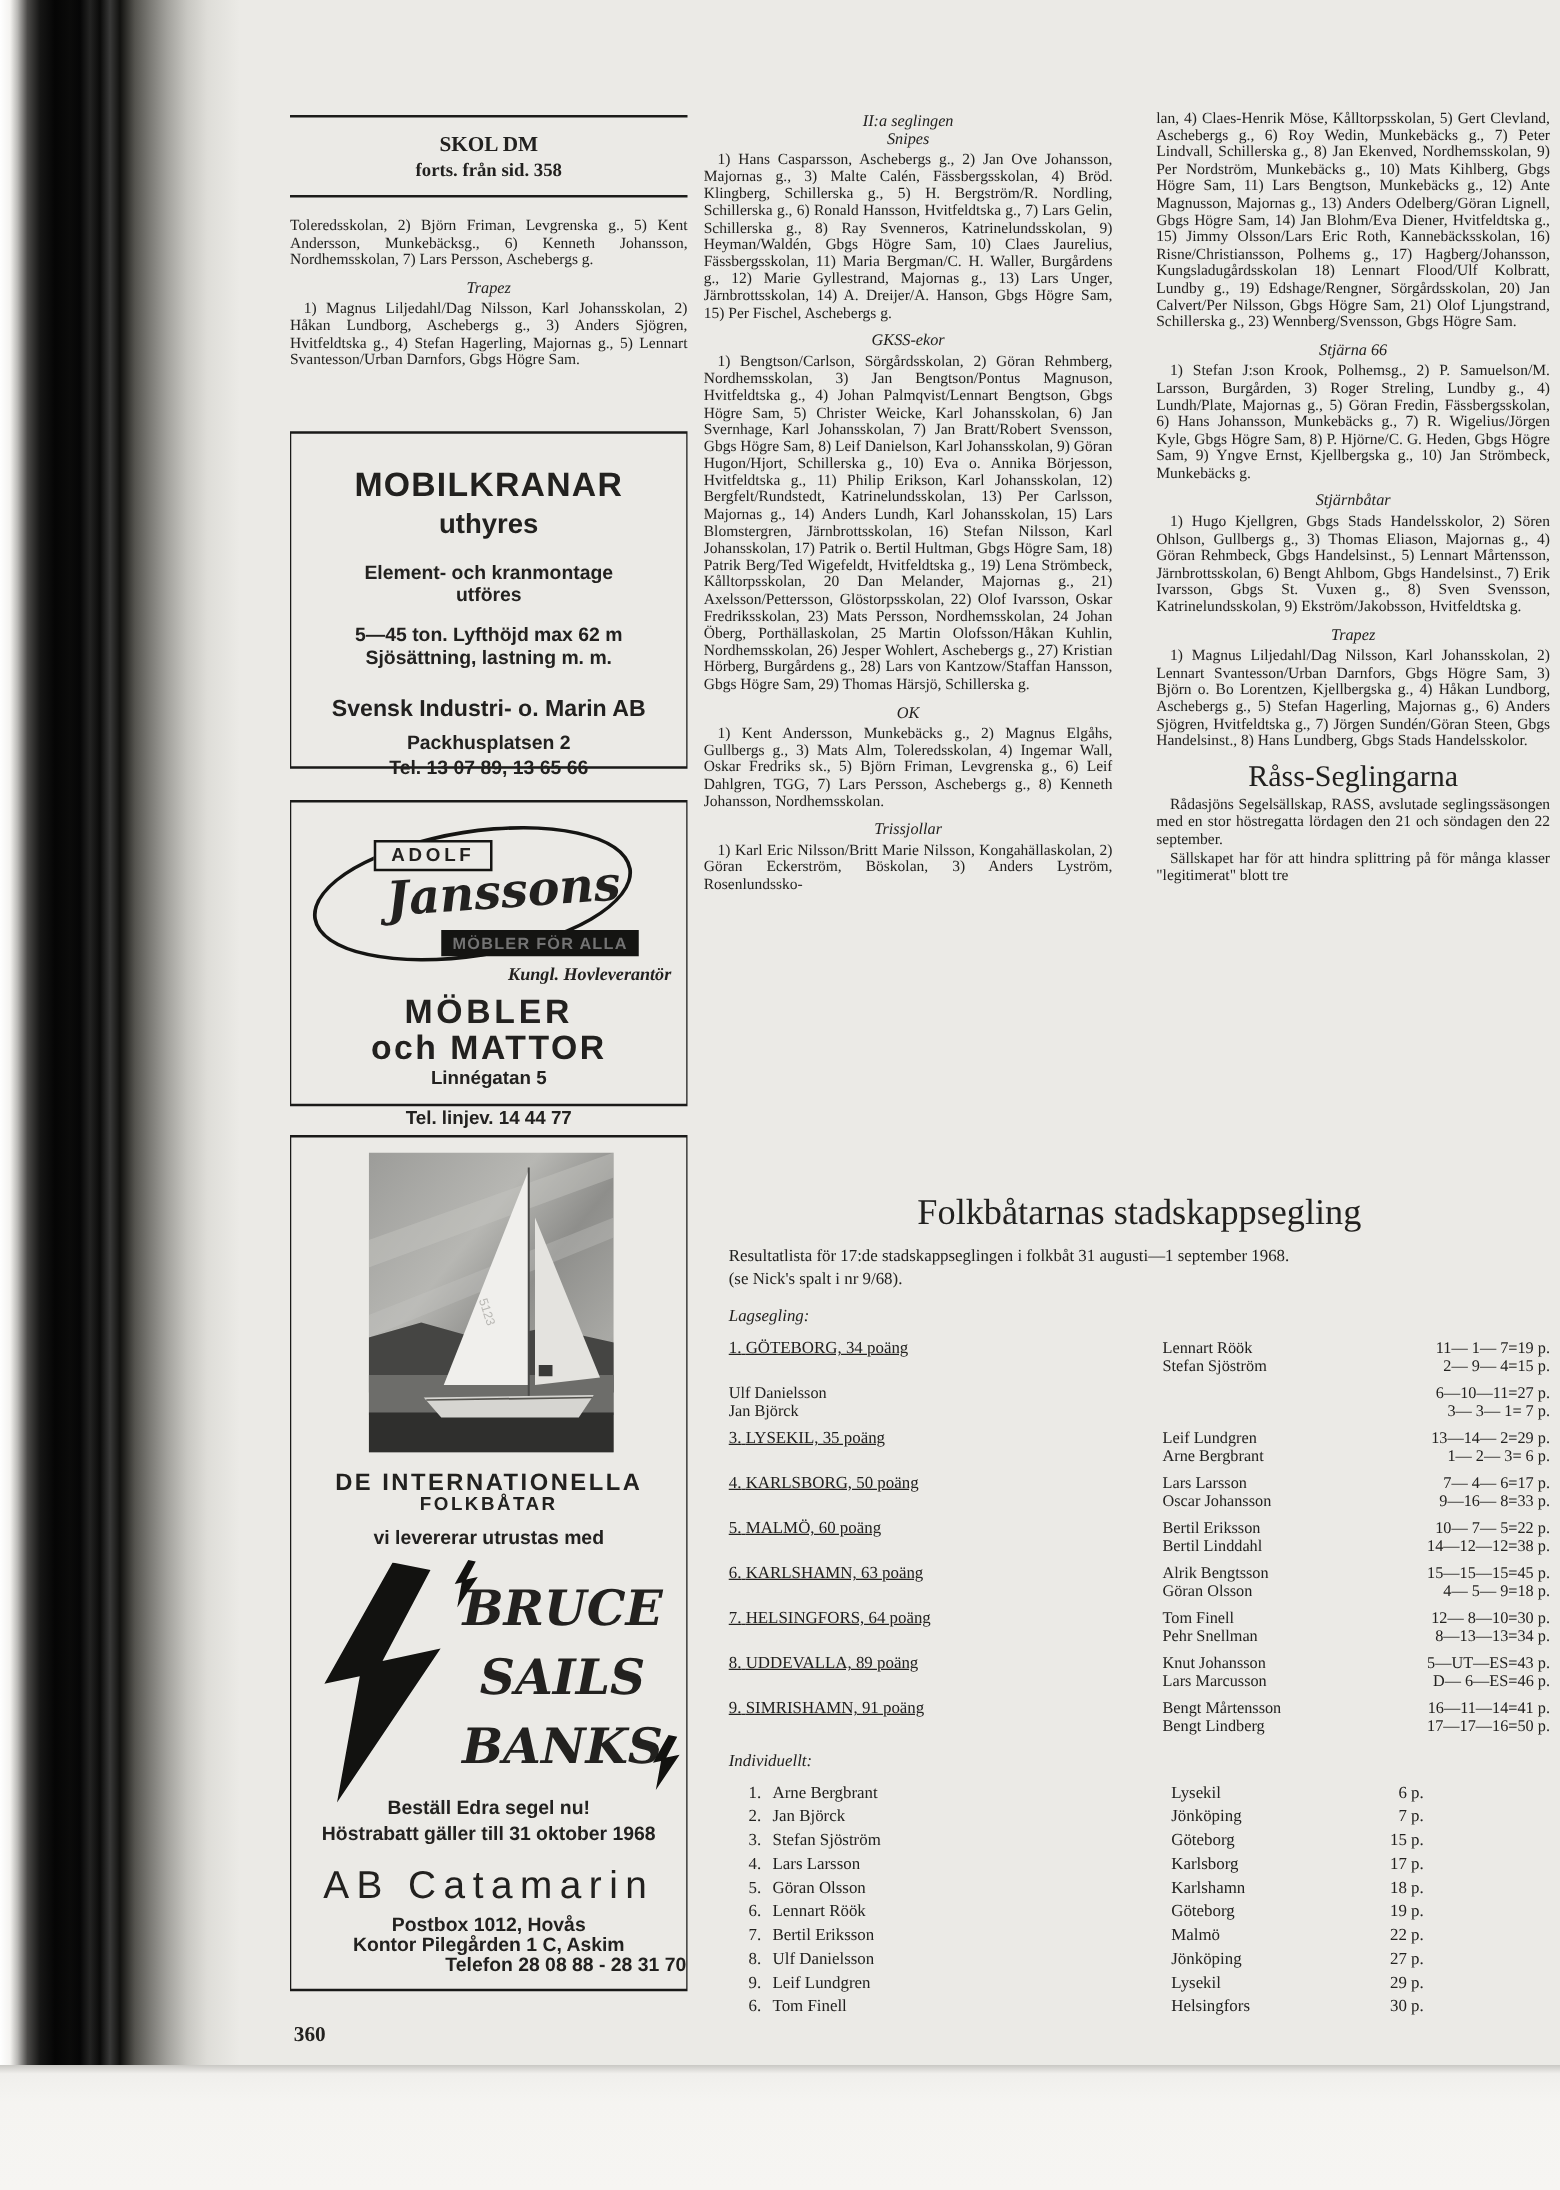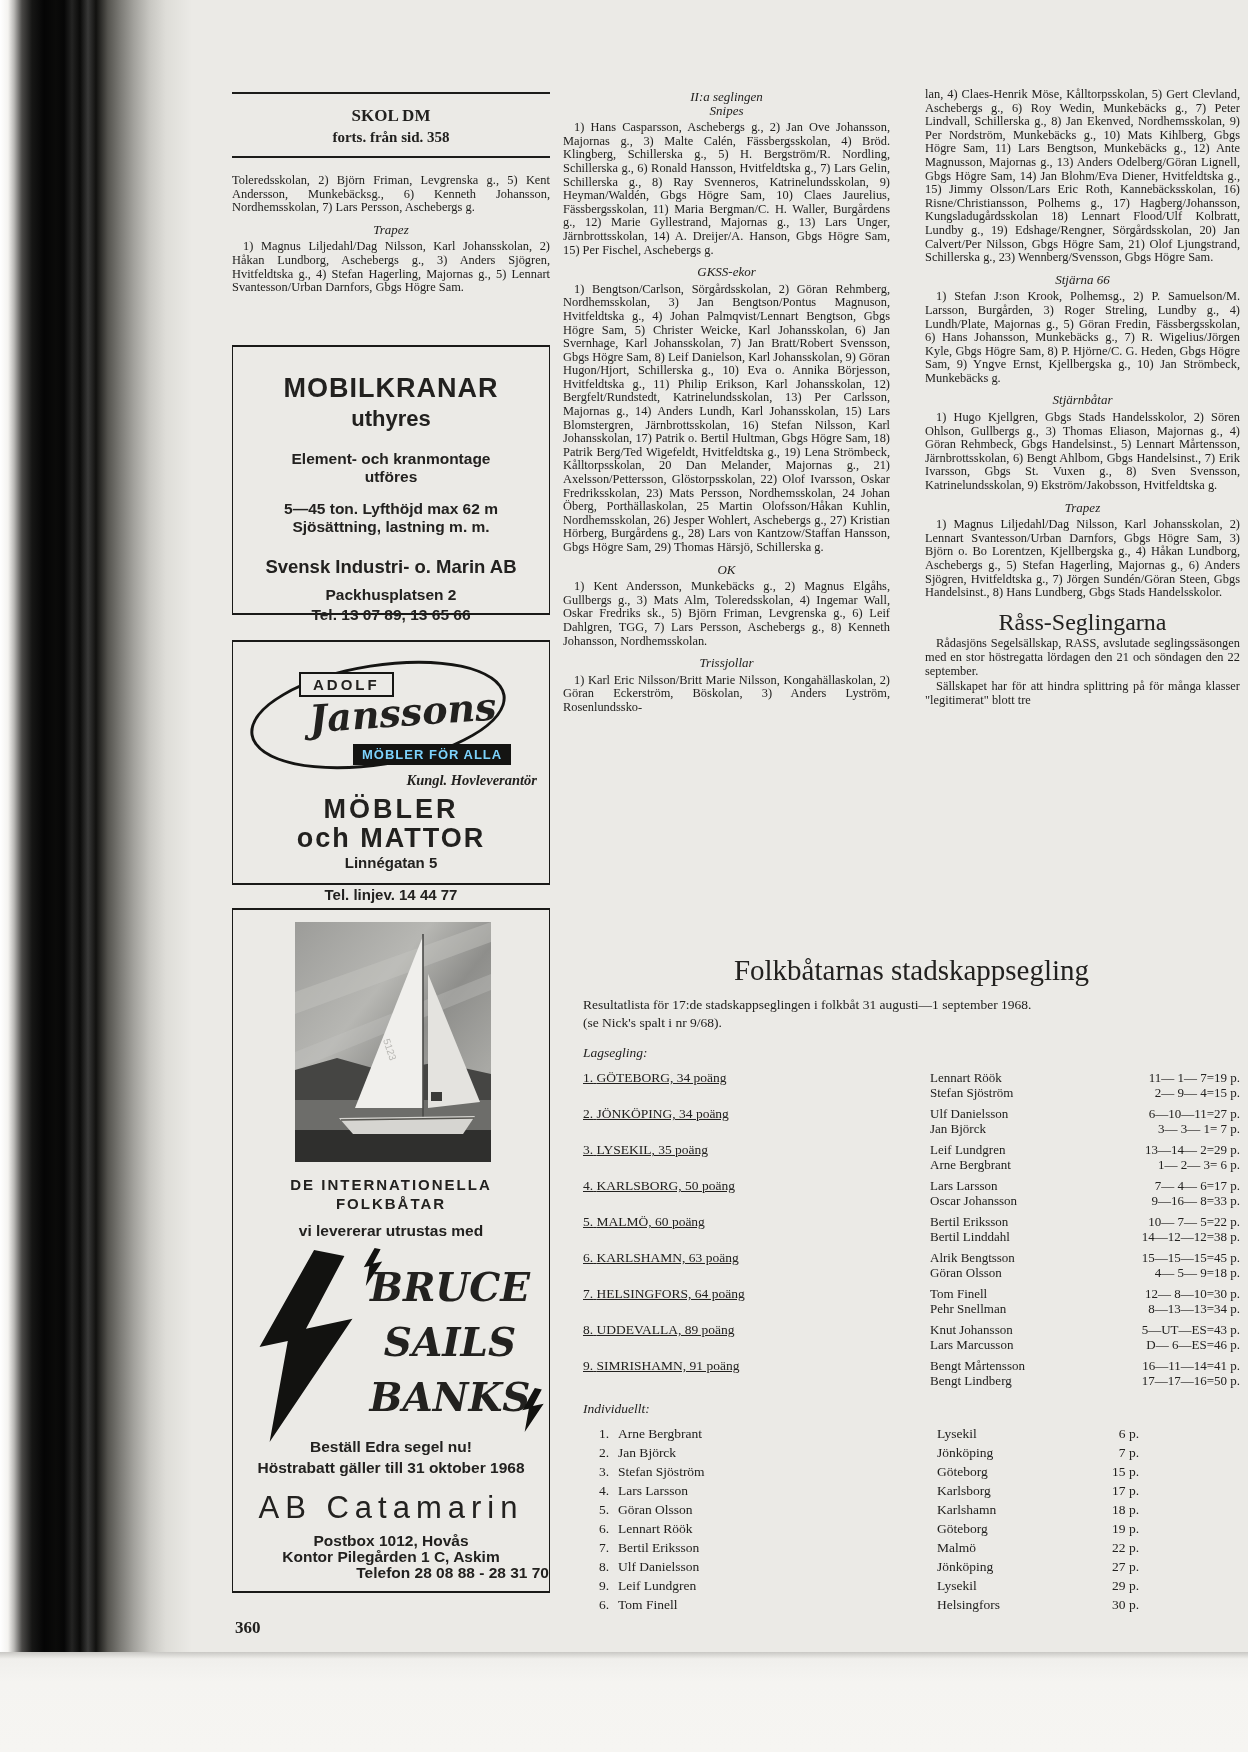--- a/index.html
+++ b/index.html
@@ -40,31 +40,31 @@
   .m-addr{font-size:15.5px;font-weight:600;margin-top:8px;}
   .m-phone{font-size:15.5px;font-weight:700;margin-top:2px;}
 
   .ad-jansson{top:640px;height:245px;}
   .j-swoosh{position:absolute;left:16px;top:22px;width:252px;height:96px;
     border:3px solid #151513;border-radius:50%;transform:rotate(-9deg);}
   .j-adolf{position:absolute;left:66px;top:30px;border:2.5px solid #151513;background:#ebeae6;
     font-size:15px;font-weight:800;letter-spacing:3px;padding:2px 12px;}
   .j-script{position:absolute;left:76px;top:48px;font-family:"DejaVu Serif",serif;
     font-style:italic;font-weight:bold;font-size:38px;transform:rotate(-4deg);}
-  .j-bar{position:absolute;left:120px;top:102px;background:#141412;color:#7dd3fc;
+  .j-bar{position:absolute;left:120px;top:102px;background:#141412;color:#737373;
     font-size:13px;font-weight:800;letter-spacing:1px;padding:3px 9px;}
   .j-royal{position:absolute;right:12px;top:130px;font-style:italic;font-weight:bold;font-size:14.5px;}
   .j-l1{position:absolute;left:0;top:152px;width:100%;text-align:center;font-size:27px;font-weight:800;letter-spacing:3px;}
   .j-l2{position:absolute;left:0;top:181px;width:100%;text-align:center;font-size:27px;font-weight:800;letter-spacing:2px;}
   .j-addr{position:absolute;left:0;top:212px;width:100%;text-align:center;font-size:15px;font-weight:700;}
   .j-phone{position:absolute;left:0;top:228px;width:100%;text-align:center;font-size:15px;font-weight:700;margin-top:16px;}
 
   .ad-bruce{top:908px;height:685px;}
   .b-photo{position:absolute;left:62px;top:12px;width:196px;height:240px;}
-  .b-l1{position:absolute;left:0;top:266px;width:100%;text-align:center;font-size:15px;font-weight:600;letter-spacing:2px;}
+  .b-l1{position:absolute;left:0;top:266px;width:100%;text-align:center;font-size:19px;font-weight:600;letter-spacing:2px;}
   .b-l2{position:absolute;left:0;top:285px;width:100%;text-align:center;font-size:15px;font-weight:600;letter-spacing:2px;}
   .b-l3{position:absolute;left:0;top:312px;width:100%;text-align:center;font-size:15.5px;font-weight:600;}
   .b-bolt{position:absolute;left:22px;top:340px;width:102px;height:192px;}
   .b-brand{position:absolute;left:128px;top:350px;width:178px;text-align:center;
     font-family:"DejaVu Serif",serif;font-style:italic;font-weight:bold;font-size:39px;line-height:55px;}
   .b-bolt-s1{position:absolute;left:130px;top:338px;width:20px;height:38px;}
   .b-bolt-s2{position:absolute;left:288px;top:478px;width:24px;height:44px;}
   .b-cta{position:absolute;left:0;top:528px;width:100%;text-align:center;font-size:15.5px;font-weight:600;}
   .b-offer{position:absolute;left:0;top:549px;width:100%;text-align:center;font-size:15.5px;font-weight:800;}
   .b-company{position:absolute;left:0;top:580px;width:100%;text-align:center;font-size:31px;font-weight:400;letter-spacing:6px;}
@@ -227,21 +227,20 @@
 
     <div class="team-row">
       <div class="t-label"><span>1.</span> <span>GÖTEBORG, 34 poäng</span></div>
       <div class="t-crew">
           <div>Lennart Röök</div>
           <div>Stefan Sjöström</div>
         </div>
       <div class="t-scores"><div>11— 1— 7=19 p.</div><div>2— 9— 4=15 p.</div></div>
     </div>
     <div class="team-row">
-      <div class="t-label"><span>2.</span> <span>JÖNKÖPING, 34 poäng</span></div>
       <div class="t-crew">
           <div>Ulf Danielsson</div>
           <div>Jan Björck</div>
         </div>
       <div class="t-scores"><div>6—10—11=27 p.</div><div>3— 3— 1= 7 p.</div></div>
     </div>
     <div class="team-row">
       <div class="t-label"><span>3.</span> <span>LYSEKIL, 35 poäng</span></div>
       <div class="t-crew">
           <div>Leif Lundgren</div>

